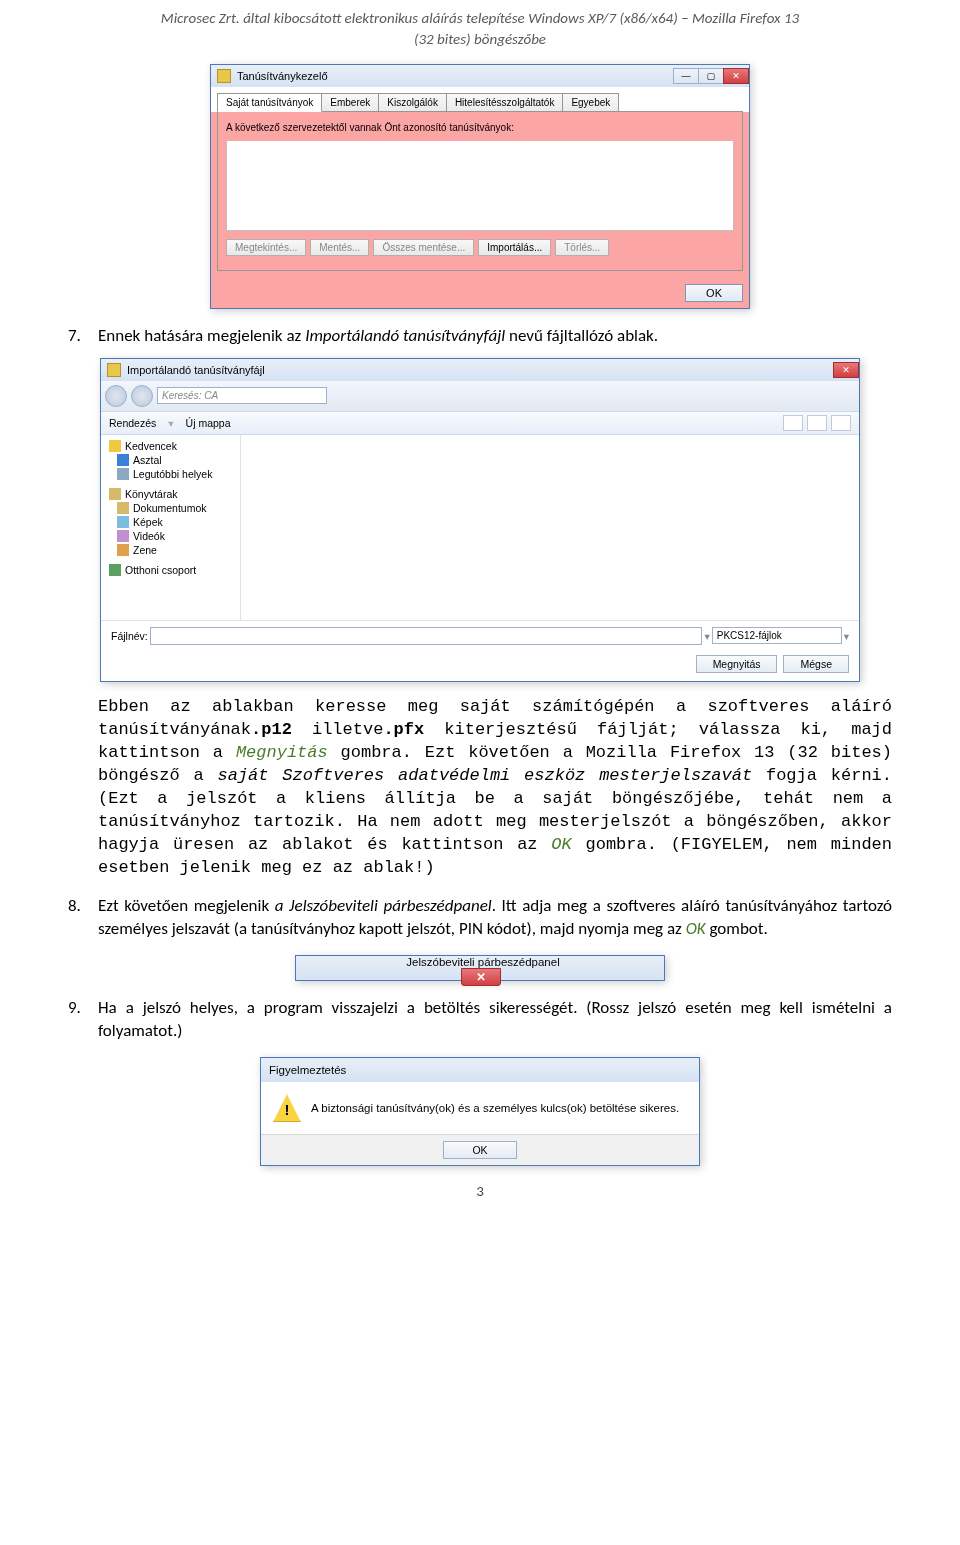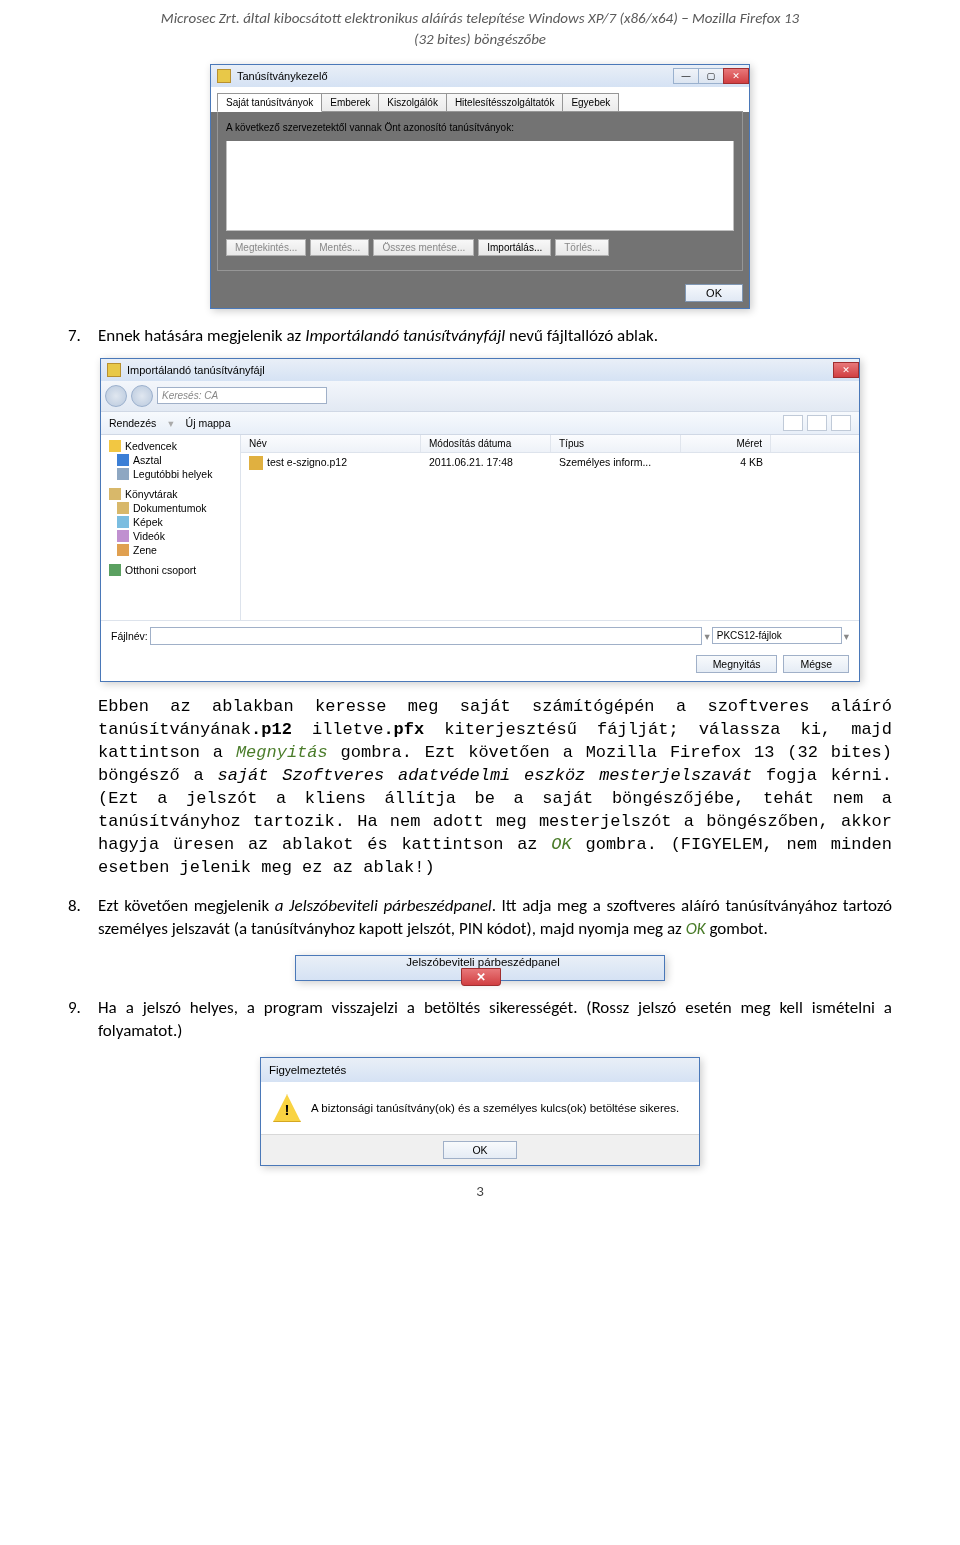--- a/index.html
+++ b/index.html
@@ -16,21 +16,21 @@
     color: #5a5a5a;
     padding: 8px 40px 4px;
     font-style: italic;
     line-height: 1.4;
   }
   .content { padding: 0 68px; }
   .screenshot-box { margin: 10px auto; }
   .certmgr {
     width: 540px;
     border: 1px solid #4a78b8;
-    background: #737373;
+    background: #fca5a5;
     margin: 10px auto;
     font-family: "Segoe UI", Tahoma, sans-serif;
     font-size: 10px;
     box-shadow: 2px 2px 8px rgba(0,0,0,0.2);
   }
   .titlebar {
     display: flex;
     align-items: center;
     background: linear-gradient(#e9eff7, #d5e2f4);
     height: 22px;
@@ -309,34 +309,20 @@
               <span>Zene</span>
             </div>
         </div>
         <div class="side-group">
           <div class="side-item top">
               <span class="side-icon icon-home"></span>
               <span>Otthoni csoport</span>
             </div>
         </div>
       </div>
-      <div class="filelist">
-        <div class="filelist-head">
-          <div class="fh-name">Név</div>
-          <div class="fh-mod">Módosítás dátuma</div>
-          <div class="fh-type">Típus</div>
-          <div class="fh-size">Méret</div>
-        </div>
-        <div class="filerow">
-          <div class="fh-name"><span class="ficon"></span><span>test e-szigno.p12</span></div>
-          <div class="fh-mod">2011.06.21. 17:48</div>
-          <div class="fh-type">Személyes inform...</div>
-          <div class="fh-size">4 KB</div>
-        </div>
-      </div>
     </div>
     <div class="filefoot">
       <span>Fájlnév:</span>
       <div class="fnfield">&nbsp;</div>
       <span style="color:#888">▾</span>
       <div class="filterdd">PKCS12-fájlok</div>
       <span style="color:#888">▾</span>
     </div>
     <div class="filefoot2">
       <button class="dbtn">Megnyitás</button>

